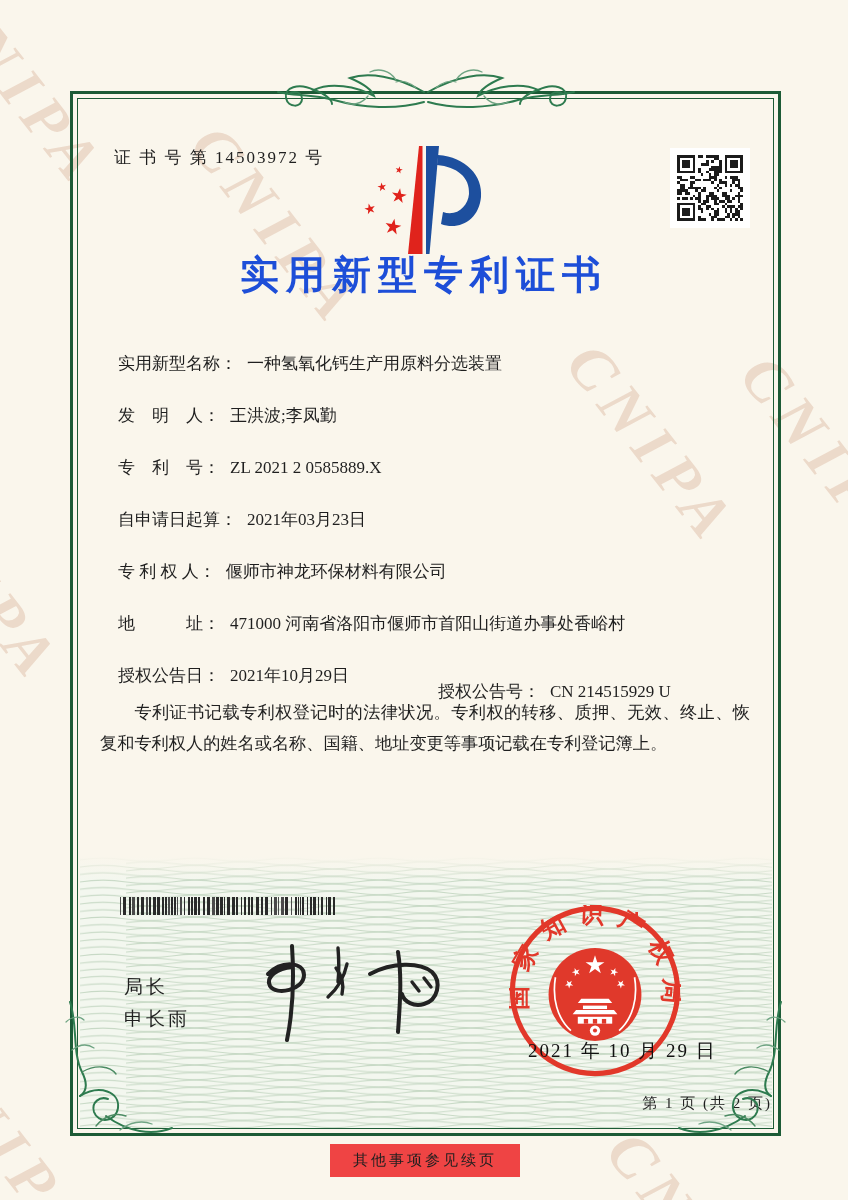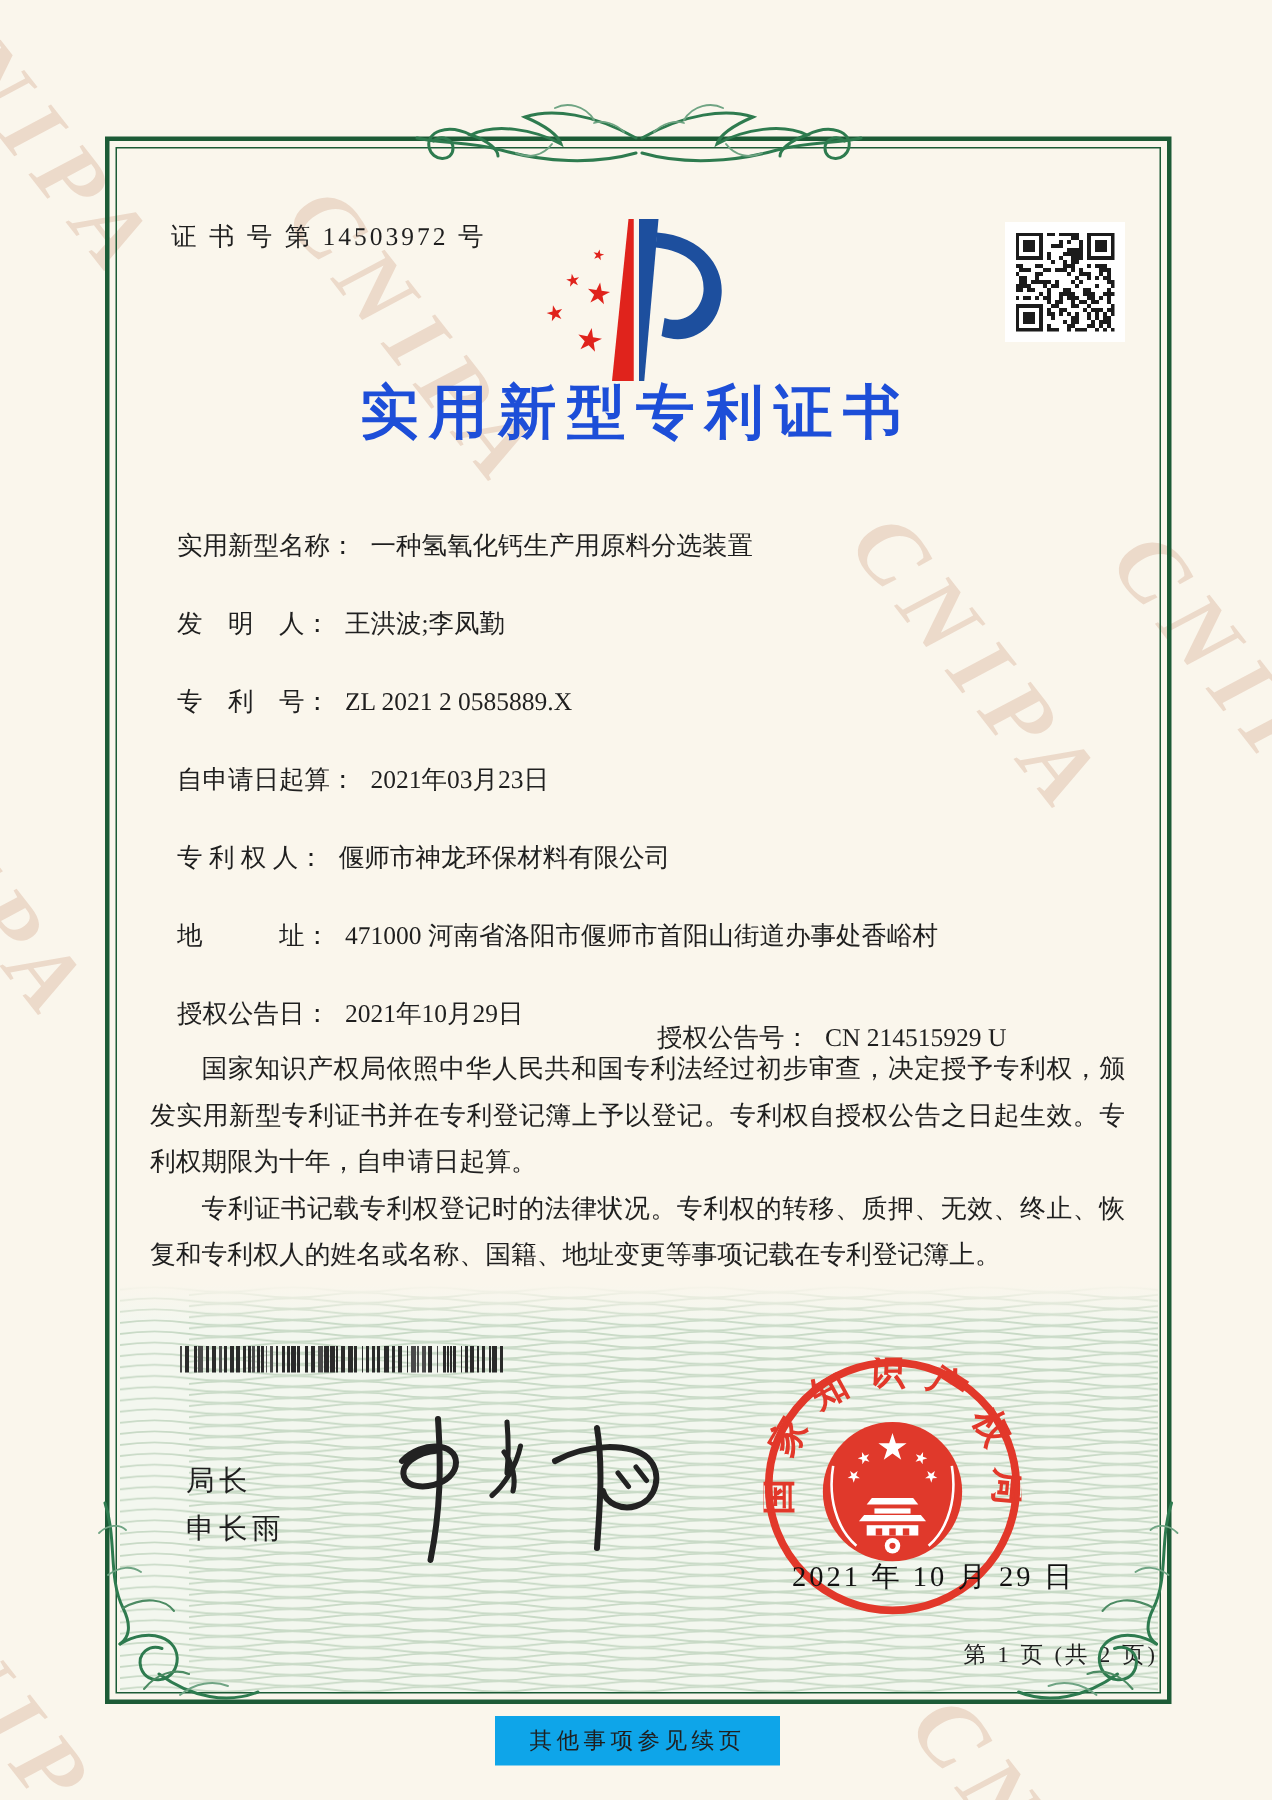--- a/index.html
+++ b/index.html
@@ -55,21 +55,21 @@
   .signer-title{position:absolute;left:124px;top:974px;font-size:19px;letter-spacing:3px;z-index:3;text-align:center;}
   .signer-name{position:absolute;left:124px;top:1006px;font-size:19px;letter-spacing:3px;z-index:3;}
   .signature{position:absolute;left:252px;top:940px;z-index:3;}
   .seal{position:absolute;left:509px;top:905px;z-index:3;}
   .seal-text{font-size:28px;letter-spacing:15px;font-weight:bold;
     font-family:"Liberation Serif","DejaVu Serif",serif;}
   .seal-date{position:absolute;left:528px;top:1038px;z-index:3;
     font-size:19px;letter-spacing:2px;color:#111;white-space:pre;}
   .page-info{position:absolute;left:80px;top:1094px;width:692px;text-align:right;
     font-size:15px;letter-spacing:2px;z-index:3;}
-  .cont-note{position:absolute;left:330px;top:1144px;width:190px;background:#0ea5e9;
+  .cont-note{position:absolute;left:330px;top:1144px;width:190px;background:#ef4444;
     text-align:center;font-size:15px;letter-spacing:3px;padding:7px 0;z-index:3;}
 </style>
 </head>
 <body>
 
 <div class="page">
 
   <svg width="0" height="0" style="position:absolute">
     <defs>
       <path id="star" d="M0,-10 L2.245,-3.09 L9.511,-3.09 L3.633,1.18 L5.878,8.09 L0,3.82 L-5.878,8.09 L-3.633,1.18 L-9.511,-3.09 L-2.245,-3.09 Z"></path>
@@ -388,21 +388,20 @@
       <span class="fl-label">地　　　址：</span><span class="fl-value">471000 河南省洛阳市偃师市首阳山街道办事处香峪村</span>
     </div>
   </div>
 
   <div class="grant-row">
     <span><span class="fl-label">授权公告日：</span><span class="fl-value">2021年10月29日</span></span>
     <span class="grant-no"><span class="fl-label">授权公告号：</span><span class="fl-value">CN 214515929 U</span></span>
   </div>
 
   <div class="paras">
-    <p>国家知识产权局依照中华人民共和国专利法经过初步审查，决定授予专利权，颁发实用新型专利证书并在专利登记簿上予以登记。专利权自授权公告之日起生效。专利权期限为十年，自申请日起算。</p>
     <p>专利证书记载专利权登记时的法律状况。专利权的转移、质押、无效、终止、恢复和专利权人的姓名或名称、国籍、地址变更等事项记载在专利登记簿上。</p>
   </div>
 
   <svg id="barcode" class="barcode" width="218" height="18" viewBox="0 0 218 18" shape-rendering="crispEdges">
       <rect x="0" y="0" width="1" height="18" fill="#4a4a4a"></rect>
       <rect x="3" y="0" width="3" height="18" fill="#2a2a2a"></rect>
       <rect x="9" y="0" width="2" height="18" fill="#2a2a2a"></rect>
       <rect x="12" y="0" width="3" height="18" fill="#4a4a4a"></rect>
       <rect x="17" y="0" width="2" height="18" fill="#2a2a2a"></rect>
       <rect x="21" y="0" width="3" height="18" fill="#2a2a2a"></rect>

